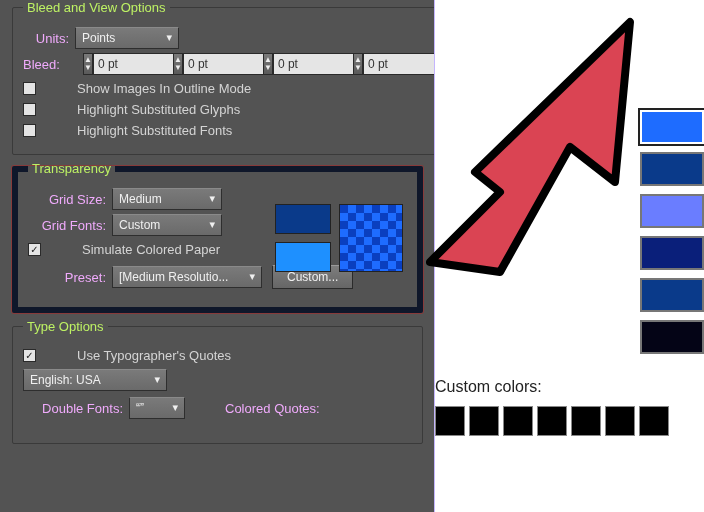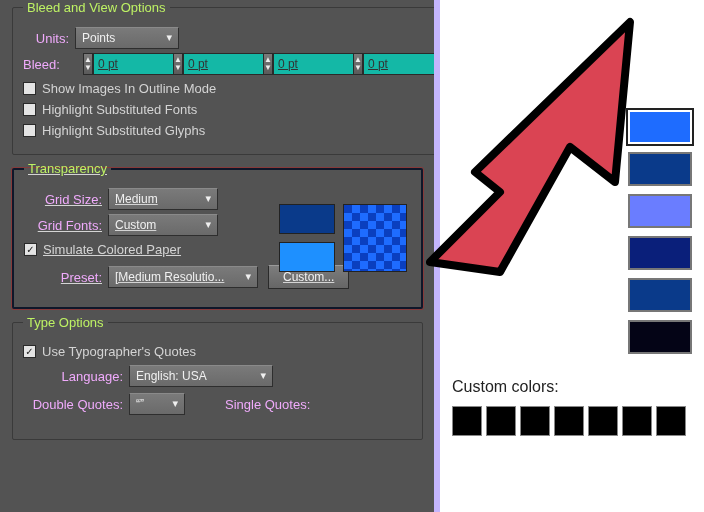--- a/index.html
+++ b/index.html
@@ -2,52 +2,52 @@
 <html><head>
 <meta charset="utf-8">
 <style>
 * { box-sizing: border-box; margin: 0; padding: 0; font-family: Tahoma, Arial, sans-serif; }
 body { background: #535353; width: 704px; height: 512px; overflow: hidden; position: relative; color: #d4d4d4; font-size: 13px; }
 
 .panel { position: absolute; left: 0; top: 0; width: 435px; height: 512px; padding: 0 12px; }
 
 fieldset { border: 1px solid #3a3a3a; border-radius: 2px; margin-bottom: 6px; padding: 8px 10px 10px; position: relative; }
 fieldset legend { padding: 0 4px; color: #bef264; font-size: 13px; }
-fieldset.highlighted { border: 2px solid #0f172a; box-shadow: 0 0 0 1px rgba(255,0,0,0.3); text-decoration: underline; }
+fieldset.highlighted { border: 6px solid #0f172a; box-shadow: 0 0 0 1px rgba(255,0,0,0.3); }
 
 .row { display: flex; align-items: center; margin: 4px 0; }
 .label { color: #f0abfc; margin-right: 6px; }
 .label-right { text-align: right; display: inline-block; }
 
 select.dd, .dd {
   background: linear-gradient(#7a7a7a,#6a6a6a);
   border: 1px solid #2e2e2e;
   border-top-color: #8a8a8a;
   color: #f0f0f0;
   height: 22px;
   padding: 0 20px 0 6px;
   font-size: 12px;
   position: relative;
 }
 .dd { display: inline-flex; align-items: center; }
 .dd::after {
   content: "▾"; position: absolute; right: 6px; top: 3px; font-size: 11px; color: #f0f0f0;
 }
 input.numf {
-  background: #14b8a6; border: 1px solid #2a2a2a; height: 22px; width: 86px;
-  font-size: 12px; color: #333; padding: 0 4px; text-decoration: underline;
+  background: #e5e5e5; border: 1px solid #2a2a2a; height: 22px; width: 86px;
+  font-size: 12px; color: #333; padding: 0 4px;
 }
 .stepper { display: inline-flex; align-items: stretch; }
 .stepper .arrows {
   width: 16px; background: linear-gradient(#7a7a7a,#5a5a5a); border:1px solid #2a2a2a;
   display: flex; flex-direction: column; justify-content: center; align-items: center;
 }
 .stepper .arrows .up, .stepper .arrows .dn { line-height: 8px; font-size: 8px; color:#eee; }
 
-.checkrow { display: flex; align-items: center; margin: 6px 0; }
+.checkrow { display: flex; align-items: center; margin: 6px 0; gap: 35px; }
 .checkbox { width: 13px; height: 13px; border: 1px solid #2a2a2a; background: #e4e4e4; display: inline-flex; align-items: center; justify-content: center; margin-right: 6px; font-size: 10px; color: #222; }
 .checkbox.checked::before { content: "✓"; }
 
 .bleed-head { display: grid; grid-template-columns: 60px 90px 90px 90px 90px; column-gap: 0; margin-top: 6px; }
 .bleed-head span { font-size: 12px; text-align: left; padding-left: 18px; }
 .bleed-row { display: grid; grid-template-columns: 60px 90px 90px 90px 90px; align-items: center; }
 
 .swatches { position: absolute; right: 14px; top: 28px; display: flex; gap: 8px; }
 .small-col { display: flex; flex-direction: column; gap: 8px; }
 .sw { width: 56px; height: 30px; border: 1px solid #222; }
@@ -63,21 +63,21 @@
 
 .btn {
   background: linear-gradient(#7d7d7d,#666);
   border: 1px solid #2a2a2a;
   border-top-color: #9a9a9a;
   color: #f0f0f0; height: 24px; padding: 0 14px; font-size: 12px;
 }
 
 .right-pane {
   position: absolute; right: 0; top: 0; width: 270px; height: 512px;
-  background: #ffffff; border-left: 6px solid #c4b5fd; padding: 110px 12px 12px;
+  background: #ffffff; border-left: 1px solid #c4b5fd; padding: 110px 0 12px;
 }
 .right-grid { display: grid; grid-template-columns: repeat(3, 64px); gap: 8px; }
 .right-sw { height: 34px; border: 2px solid #777; }
 .sel { outline: 2px solid #222; border: 2px solid #fff; }
 .right-label { margin-top: 24px; font-size: 16px; color: #222; }
 .cc-row { display: flex; gap: 4px; margin-top: 10px; }
 .cc-sw { width: 30px; height: 30px; border: 1px solid #888; background:#000; }
 
 .arrow-overlay { position: absolute; left: 380px; top: 12px; pointer-events: none; }
 </style>
@@ -125,25 +125,25 @@
         <input class="numf" value="0 pt" style="">
       </span>
     </div>
 
     <div class="checkrow">
       <span class="checkbox"></span>
       <span>Show Images In Outline Mode</span>
     </div>
     <div class="checkrow">
       <span class="checkbox"></span>
+      <span>Highlight Substituted Glyphs</span>
+    </div>
+    <div class="checkrow">
+      <span class="checkbox"></span>
       <span>Highlight Substituted Fonts</span>
-    </div>
-    <div class="checkrow">
-      <span class="checkbox"></span>
-      <span>Highlight Substituted Glyphs</span>
     </div>
   </fieldset>
 
   <fieldset class="highlighted" style="position:relative;padding-bottom:14px">
     <legend>Transparency</legend>
 
     <div class="row">
       <span class="label label-right" style="width:78px">Grid Size:</span>
       <span class="dd" style="width:110px">Medium</span>
     </div>
@@ -173,28 +173,27 @@
     </div>
   </fieldset>
 
   <fieldset style="padding-bottom:20px">
     <legend>Type Options</legend>
     <div class="checkrow">
       <span class="checkbox checked"></span>
       <span>Use Typographer's Quotes</span>
     </div>
     <div class="row">
-      <span class="label label-right" style="width:100px">Language:</span>
       <span class="dd" style="width:144px">English: USA</span>
     </div>
     <div class="row" style="margin-top:6px">
-      <span class="label label-right" style="width:100px">Double Quotes:</span>
+      <span class="label label-right" style="width:100px">Double Fonts:</span>
       <span class="dd" style="width:56px">“”</span>
       <span style="width:40px"></span>
-      <span class="label">Single Quotes:</span>
+      <span class="label">Colored Quotes:</span>
     </div>
   </fieldset>
 
 </div>
 
 <div class="right-pane">
   <div class="right-grid" style="grid-template-columns:64px;justify-content:end">
     <div class="right-sw sel" style="background:#1e6cff"></div>
     <div class="right-sw" style="background:#0a3a8a"></div>
     <div class="right-sw" style="background:#6a7dff"></div>

